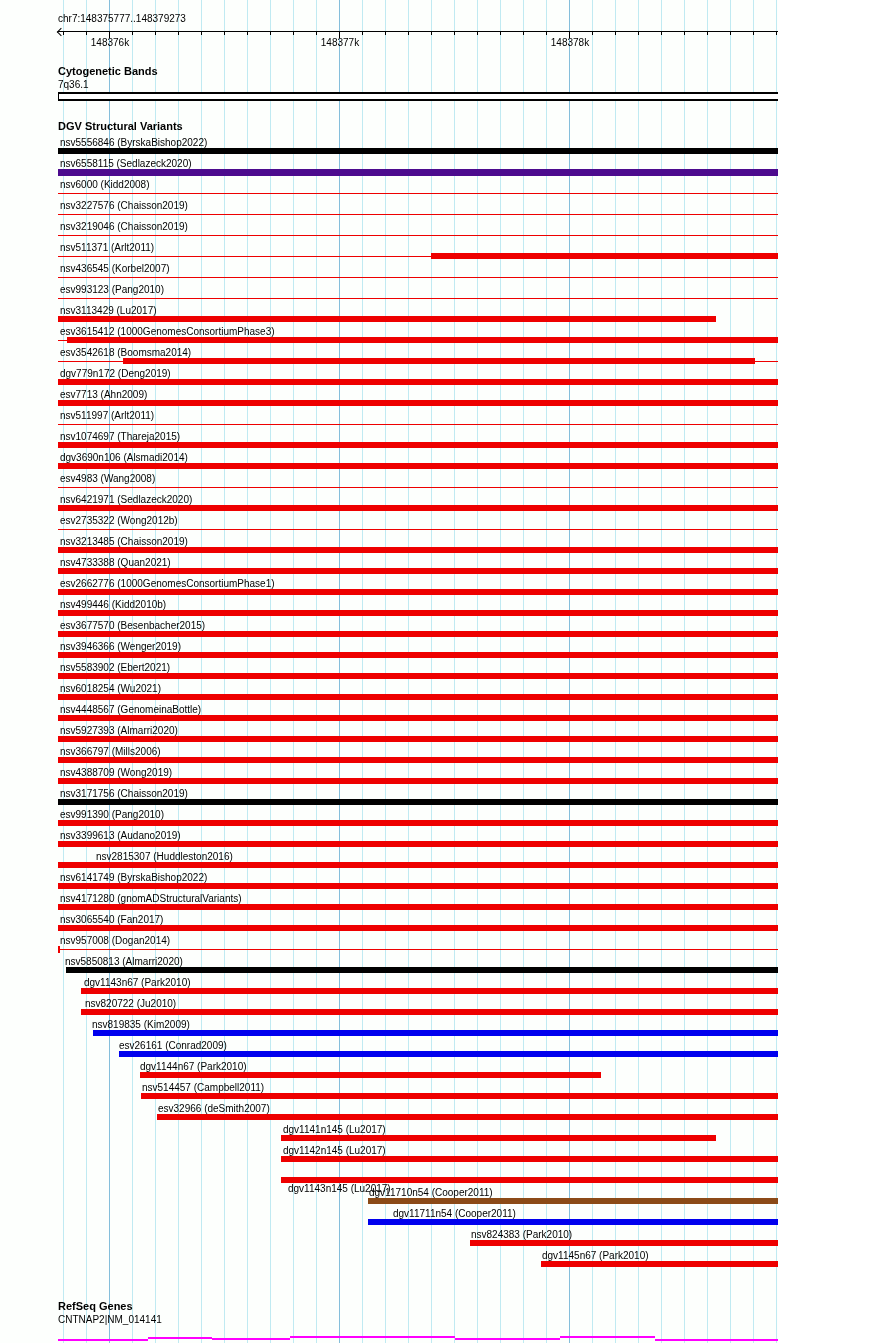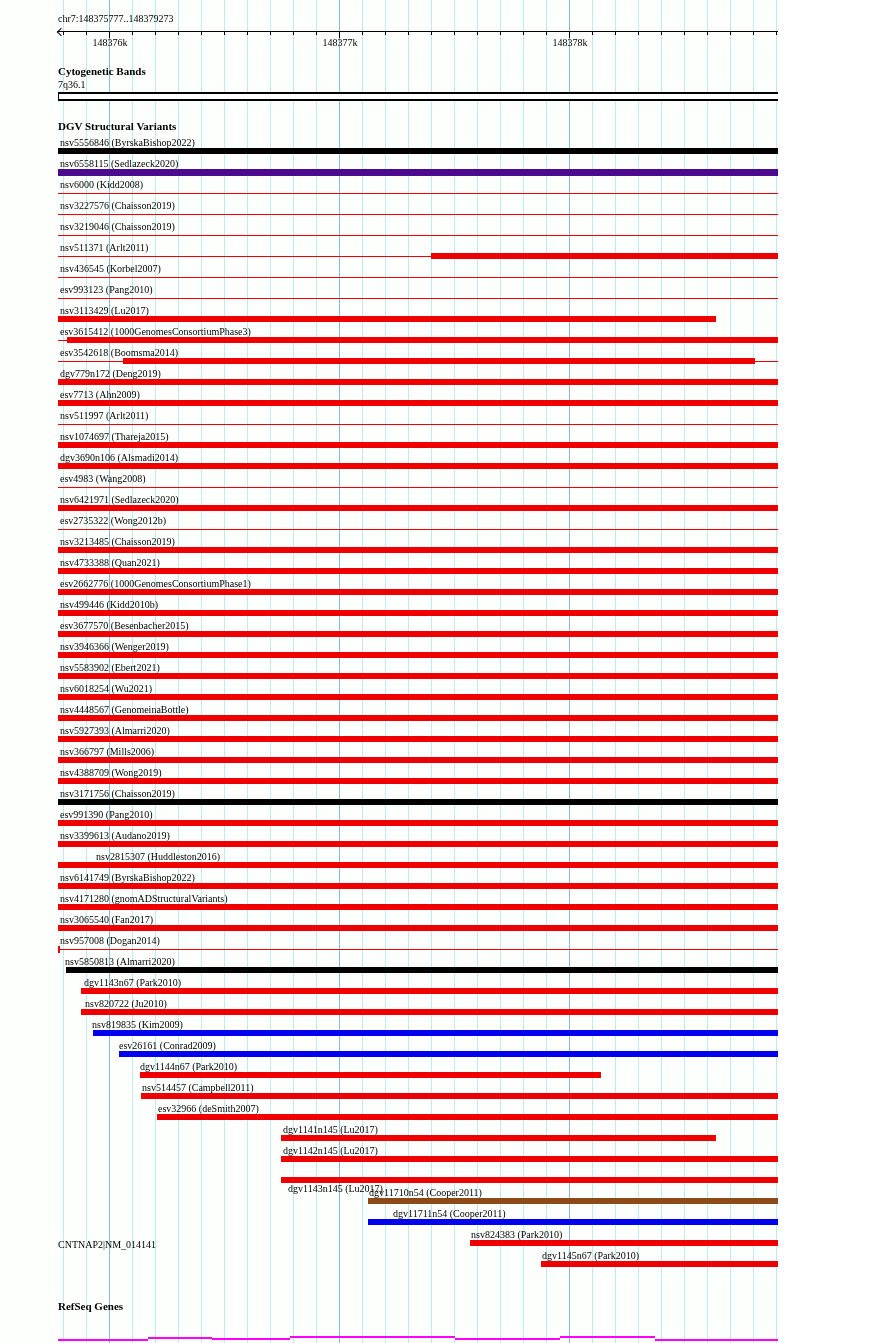--- a/index.html
+++ b/index.html
@@ -1,29 +1,29 @@
 <!DOCTYPE html>
 <html><head>
 <meta charset="utf-8">
 <style>
   html,body{margin:0;padding:0;background:#ffffff;}
   #canvas{
     position:relative;width:778px;height:1343px;overflow:hidden;
     background:#fdfffd;color:#000;
-    font-family:Liberation Serif, serif;
+    font-family:Liberation Sans, sans-serif;
     font-size:10px;line-height:11px;
   }
   .t{position:absolute;white-space:pre;z-index:3;}
   .hdr{font-weight:bold;font-size:11px;}
   #ruler-title{left:58px;top:13px;}
   #cyto-title{left:58px;top:66px;}
   #cyto-band{left:58px;top:79px;}
   #dgv-title{left:58px;top:121px;}
   #refseq-title{left:58px;top:1301px;}
-  #refseq-gene{left:58px;top:1239px;text-align:right;}
+  #refseq-gene{left:58px;top:1314px;text-align:right;}
 </style>
 </head>
 <body>
 
 <div id="canvas">
   <div class="t" id="ruler-title">chr7:148375777..148379273</div>
   <div class="t hdr" id="cyto-title">Cytogenetic Bands</div>
   <div class="t" id="cyto-band">7q36.1</div>
   <div class="t hdr" id="dgv-title">DGV Structural Variants</div>
   <div class="t hdr" id="refseq-title">RefSeq Genes</div>

